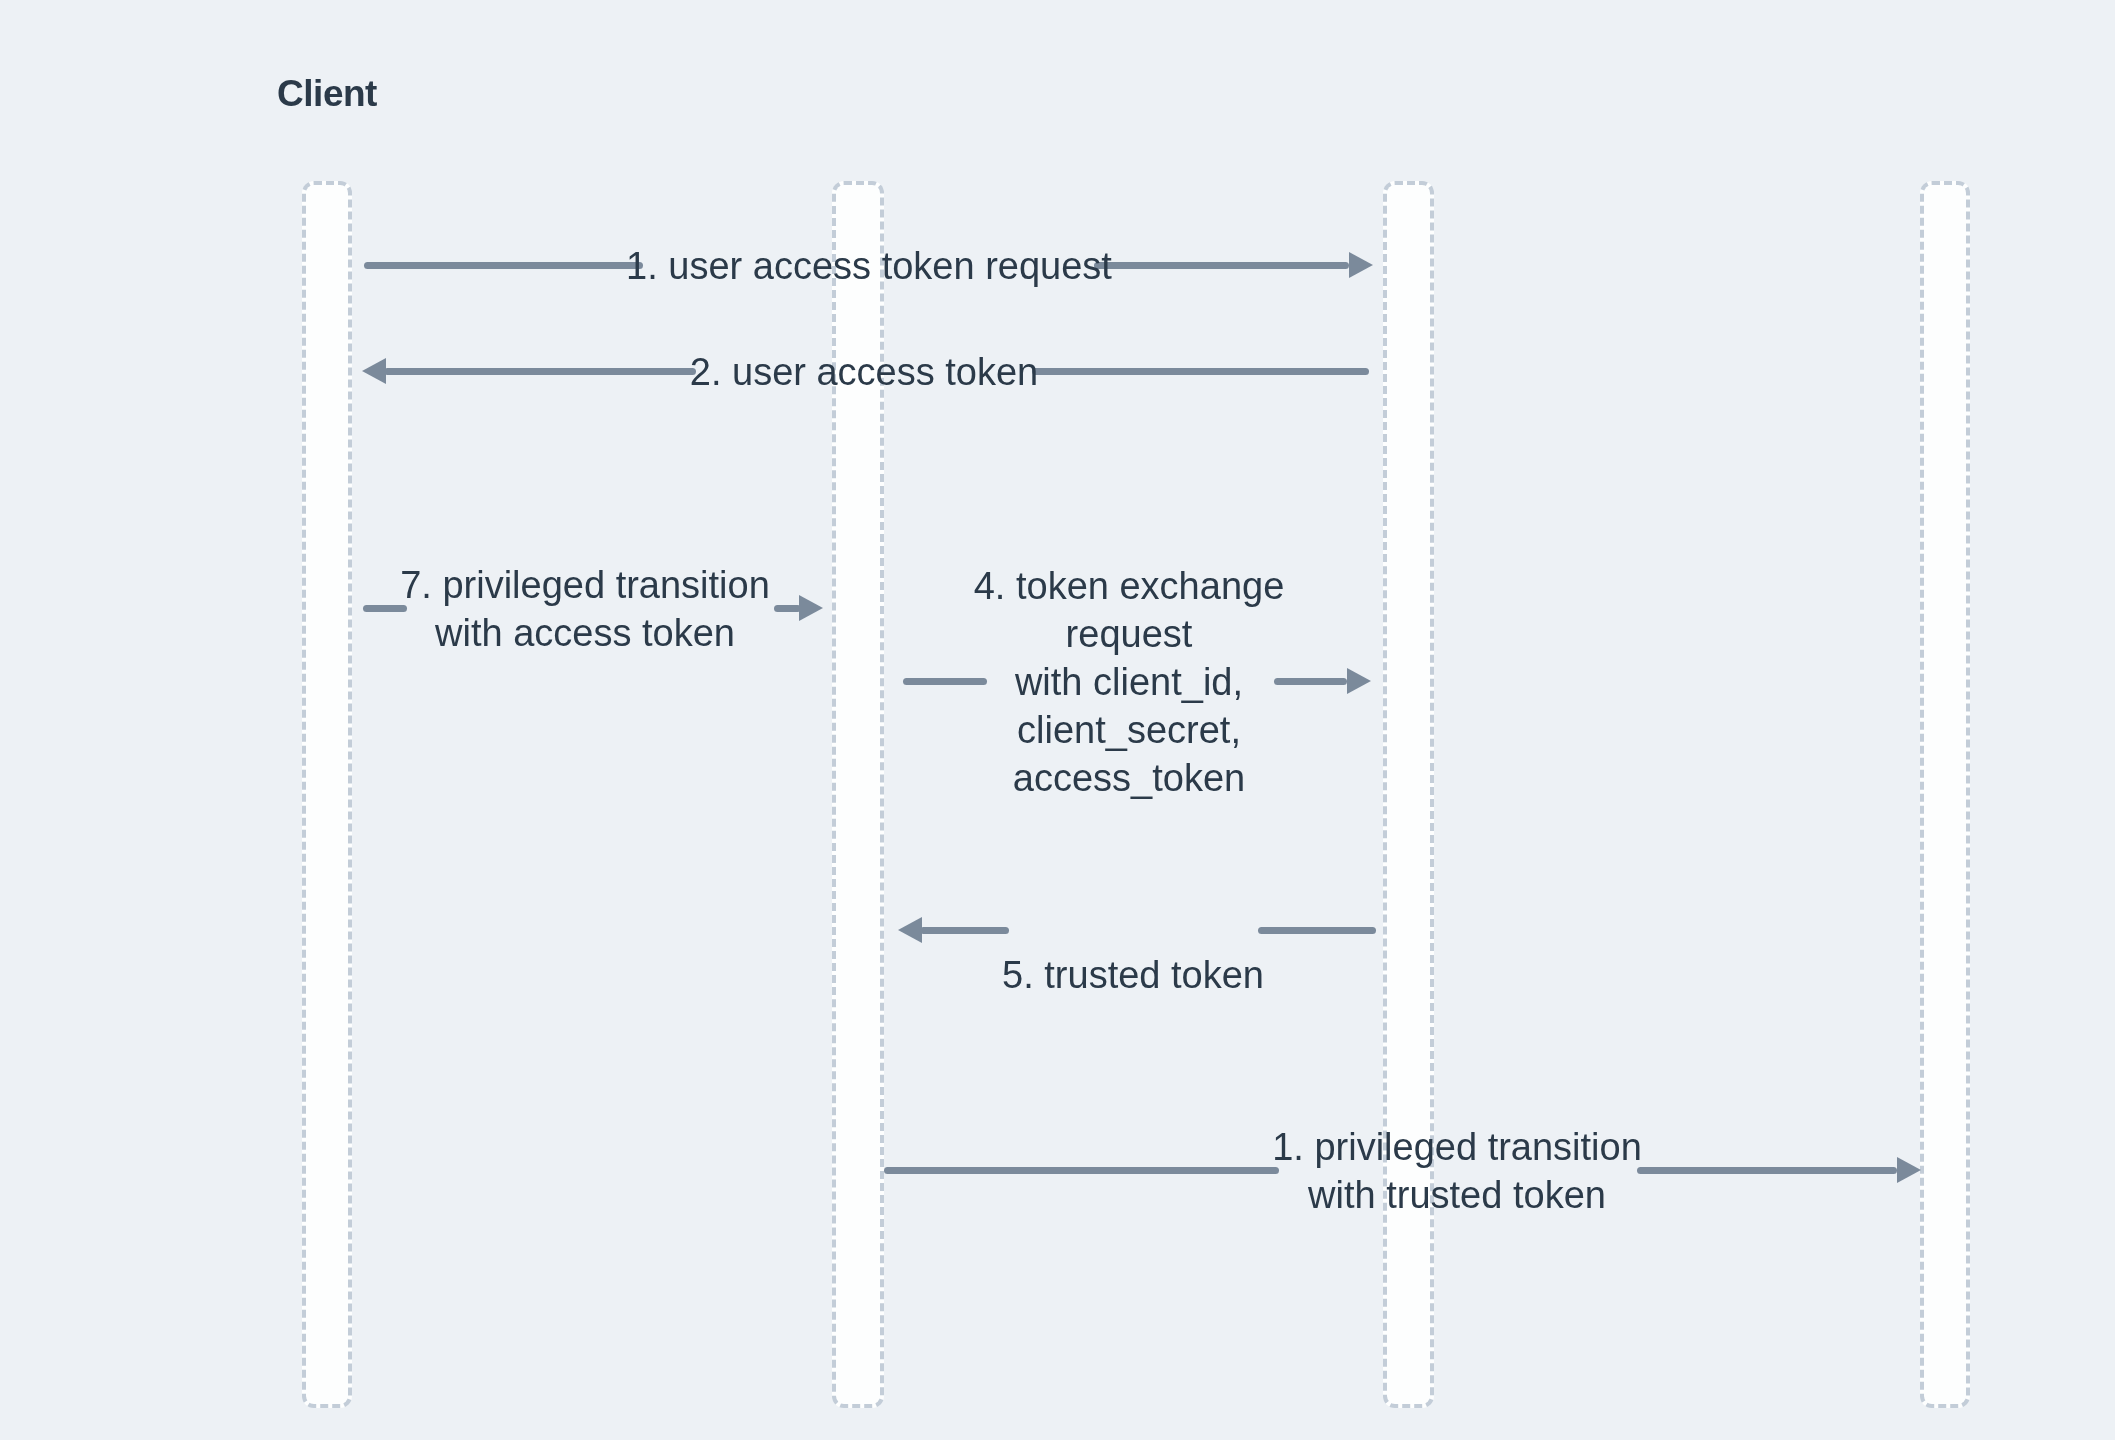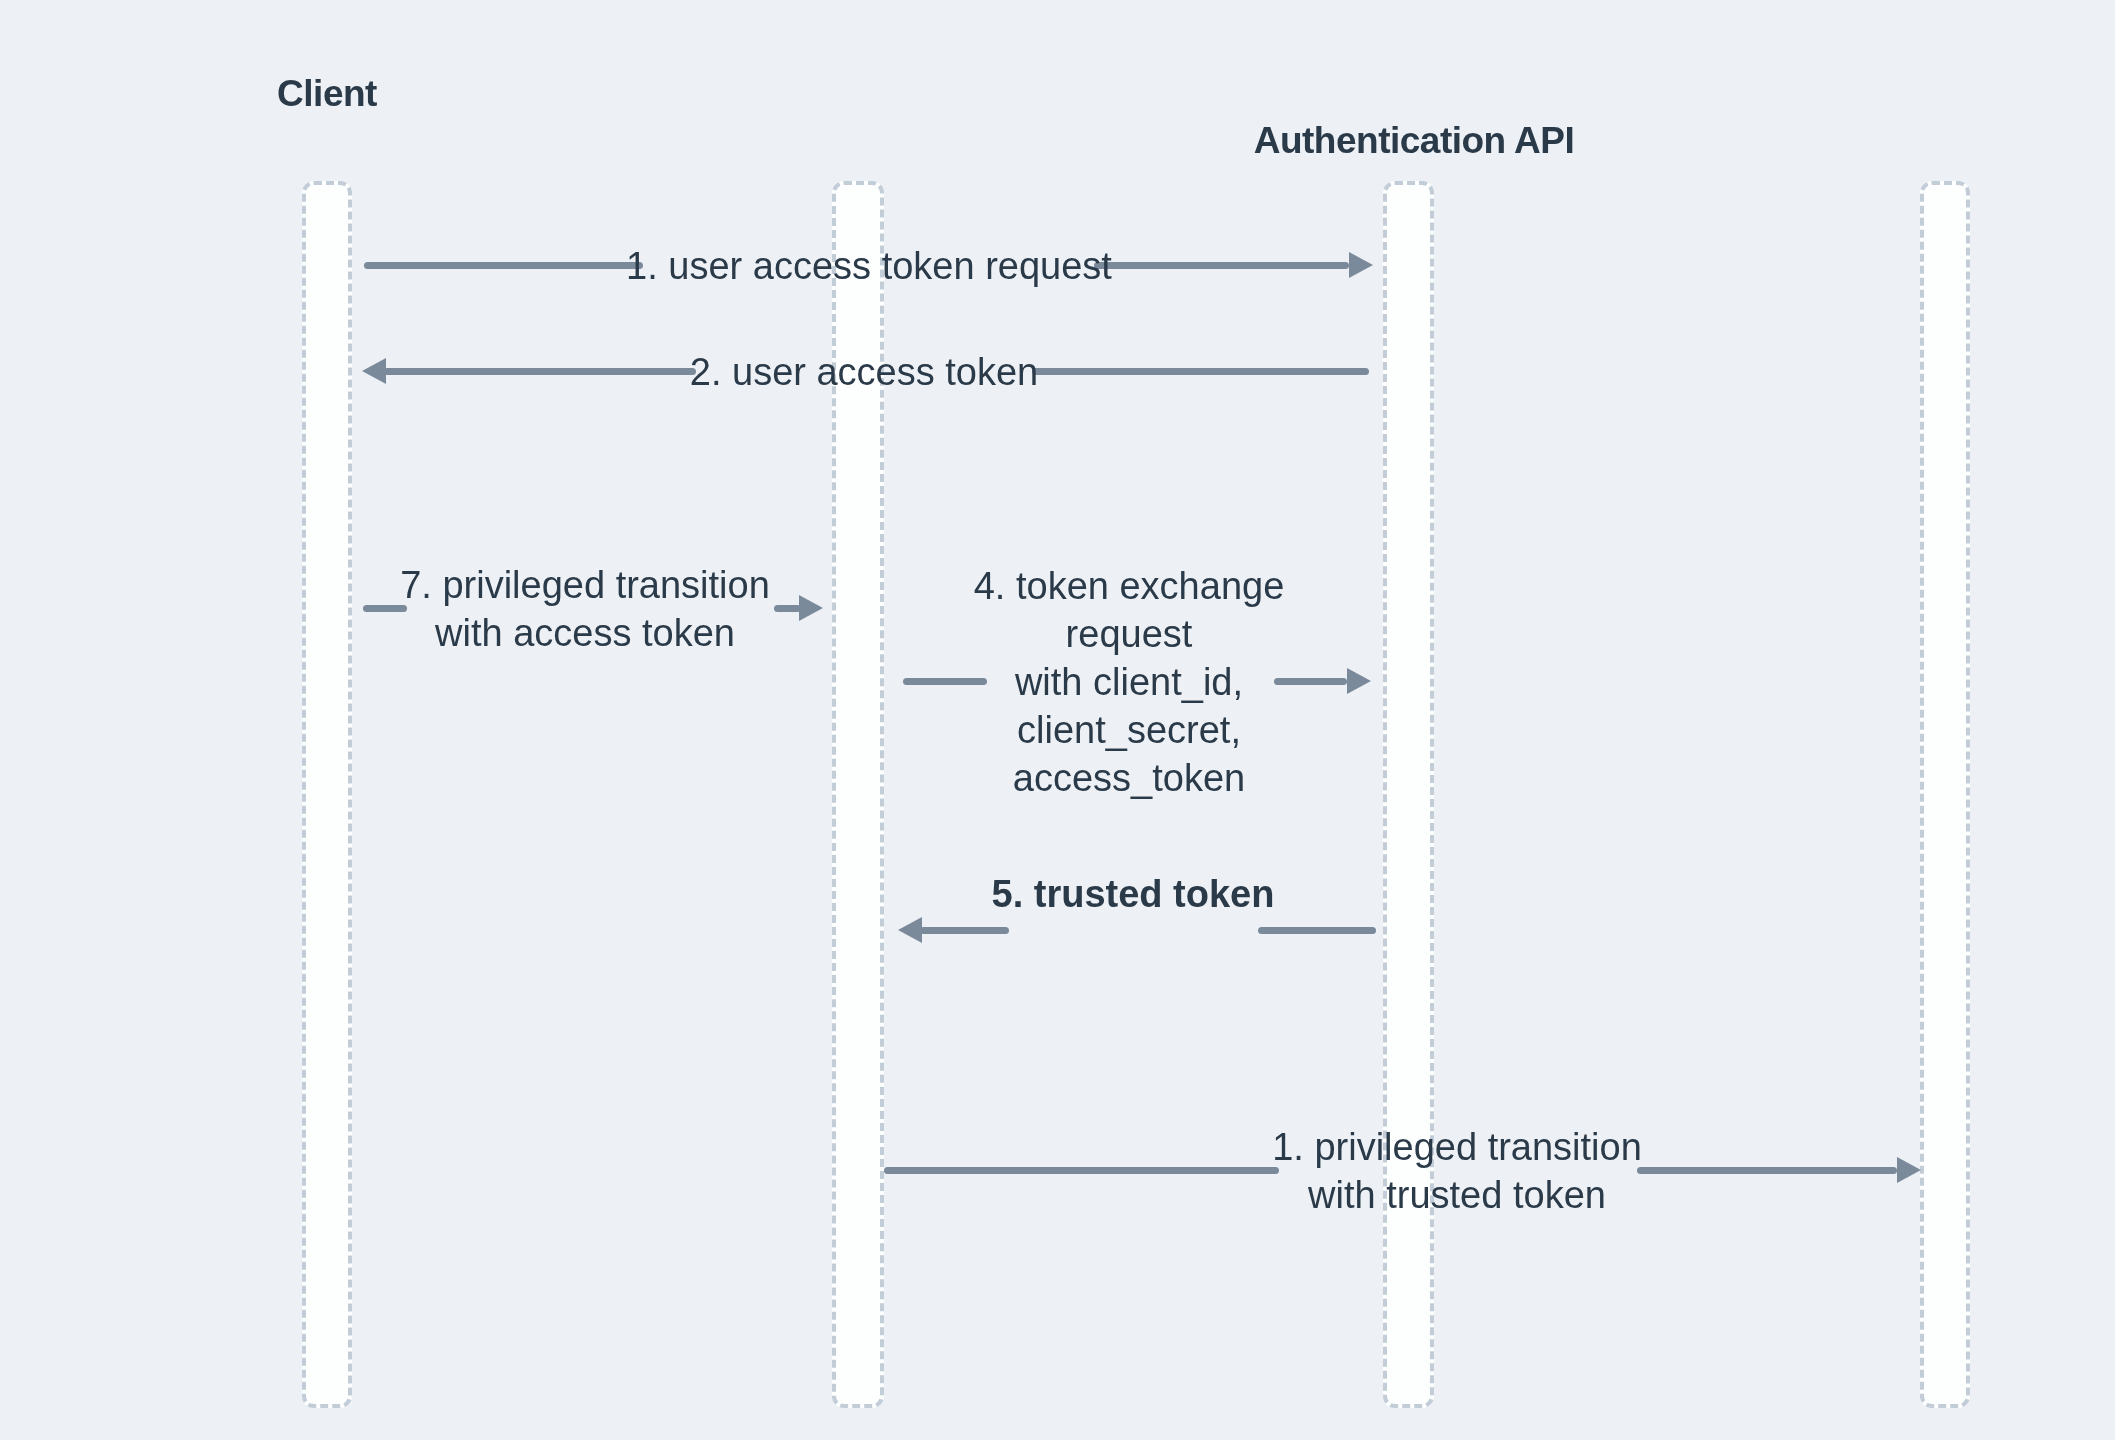--- a/index.html
+++ b/index.html
@@ -77,23 +77,20 @@
   }
 </style>
 </head>
 <body>
 
 <div class="diagram">
 
   <div class="actor-header" style="left:311px; top:50px;">
     <div>Client</div>
   </div>
-  <div class="actor-header" style="left:1398px; top:97px;">
-    <div>Authentication API</div>
-  </div>
 
   <div class="lifeline" style="left:286px; width:50px;"></div>
   <div class="lifeline" style="left:816px; width:52px;"></div>
   <div class="lifeline" style="left:1367px; width:51px;"></div>
   <div class="lifeline" style="left:1904px; width:50px;"></div>
 
   <div>
     <div class="seg" style="left:348px; top:246px; width:279px;"></div>
     <div class="msg-label" style="left:853px; top:250px;">1. user access token request</div>
     <div class="seg" style="left:1078px; top:246px; width:255px;"></div>
@@ -122,21 +119,21 @@
 with client_id,
 client_secret,
 access_token</div>
     <div class="seg" style="left:1258px; top:662px; width:73px;"></div>
     <div class="head head-r" style="left:1331px; top:652px;"></div>
   </div>
 
   <div>
     <div class="head head-l" style="left:882px; top:901px;"></div>
     <div class="seg" style="left:904px; top:911px; width:89px;"></div>
-    <div class="msg-label" style="left:1117px; top:878px;font-weight:bold;">5. trusted token</div>
+    <div class="msg-label" style="left:1117px; top:959px;">5. trusted token</div>
     <div class="seg" style="left:1242px; top:911px; width:118px;"></div>
   </div>
 
   <div>
     <div class="seg" style="left:868px; top:1151px; width:395px;"></div>
     <div class="msg-label" style="left:1441px; top:1155px;">1. privileged transition
 with trusted token</div>
     <div class="seg" style="left:1621px; top:1151px; width:260px;"></div>
     <div class="head head-r" style="left:1881px; top:1141px;"></div>
   </div>

